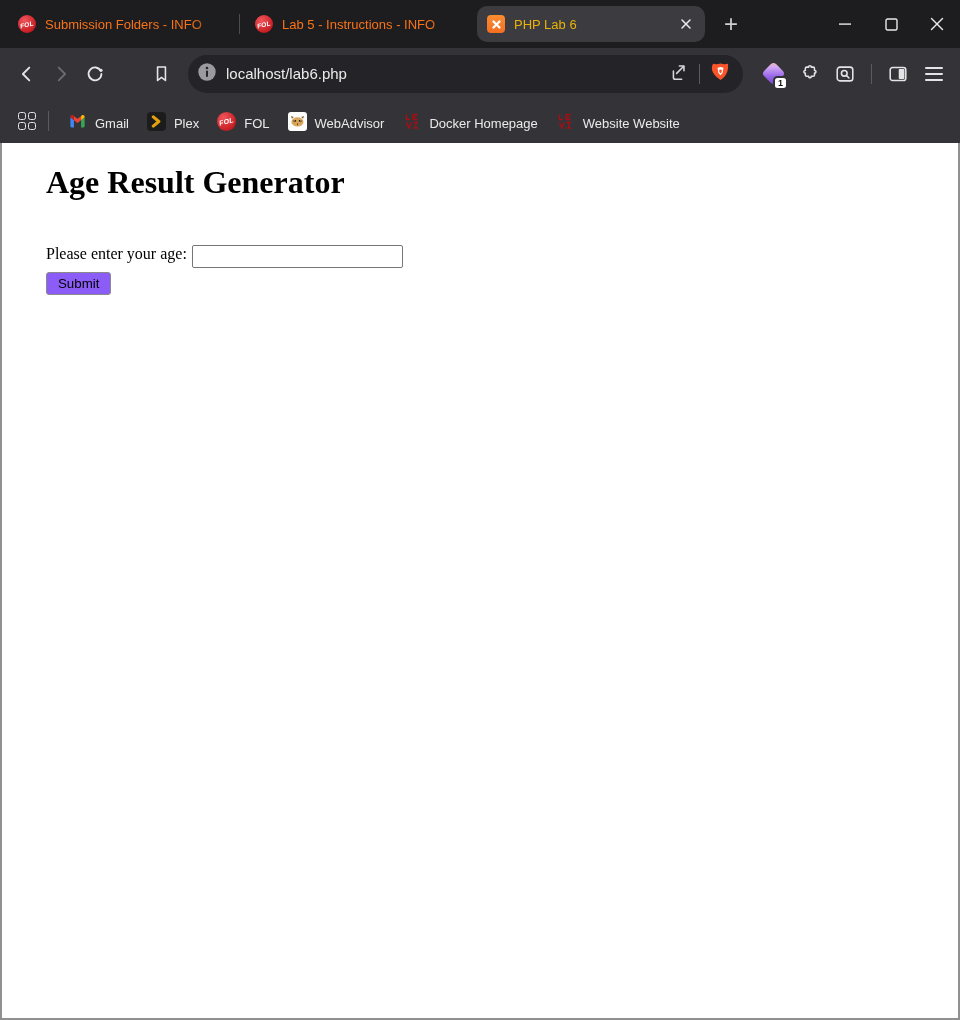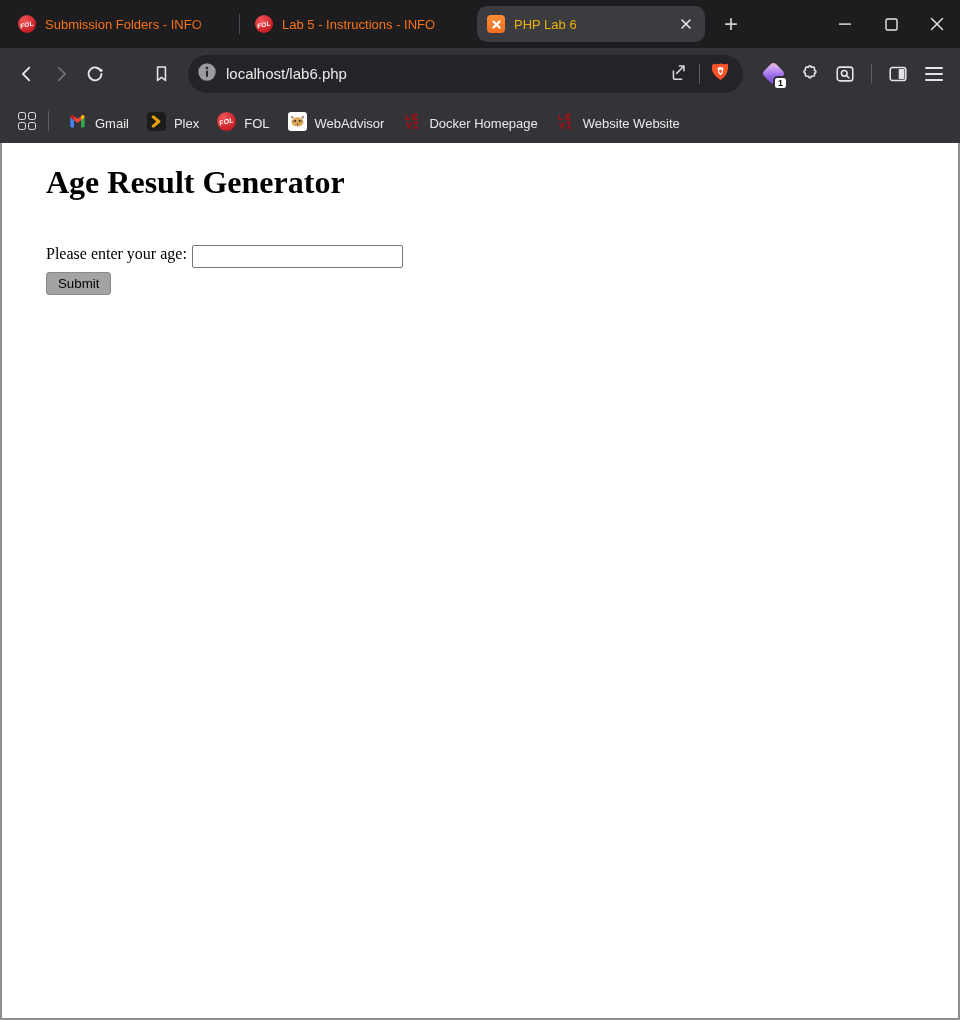--- a/index.html
+++ b/index.html
@@ -123,21 +123,21 @@
   }
   .form-area { margin-top:44px; }
   .form-line { font-size:16px; display:flex; }
   .age-input {
     width:211px; height:23px; margin-left:5px; border:1px solid #767676;
     border-radius:2px; font-size:13px; padding:1px 3px;
     font-family:"Liberation Sans", sans-serif; background:#fff;
   }
   .submit-btn {
     display:block; margin-top:4px; font-size:13.3px; color:#000;
-    background:#a3a3a3; border:1px solid #8a8a8a; border-radius:3px;
+    background:#8b5cf6; border:1px solid #8a8a8a; border-radius:3px;
     padding:3px 11px; font-family:"Liberation Sans", sans-serif; cursor:pointer;
   }
 </style>
 </head>
 <body>
 
 <div class="window">
 
   <div class="tabstrip">
     <div class="tab inactive">

